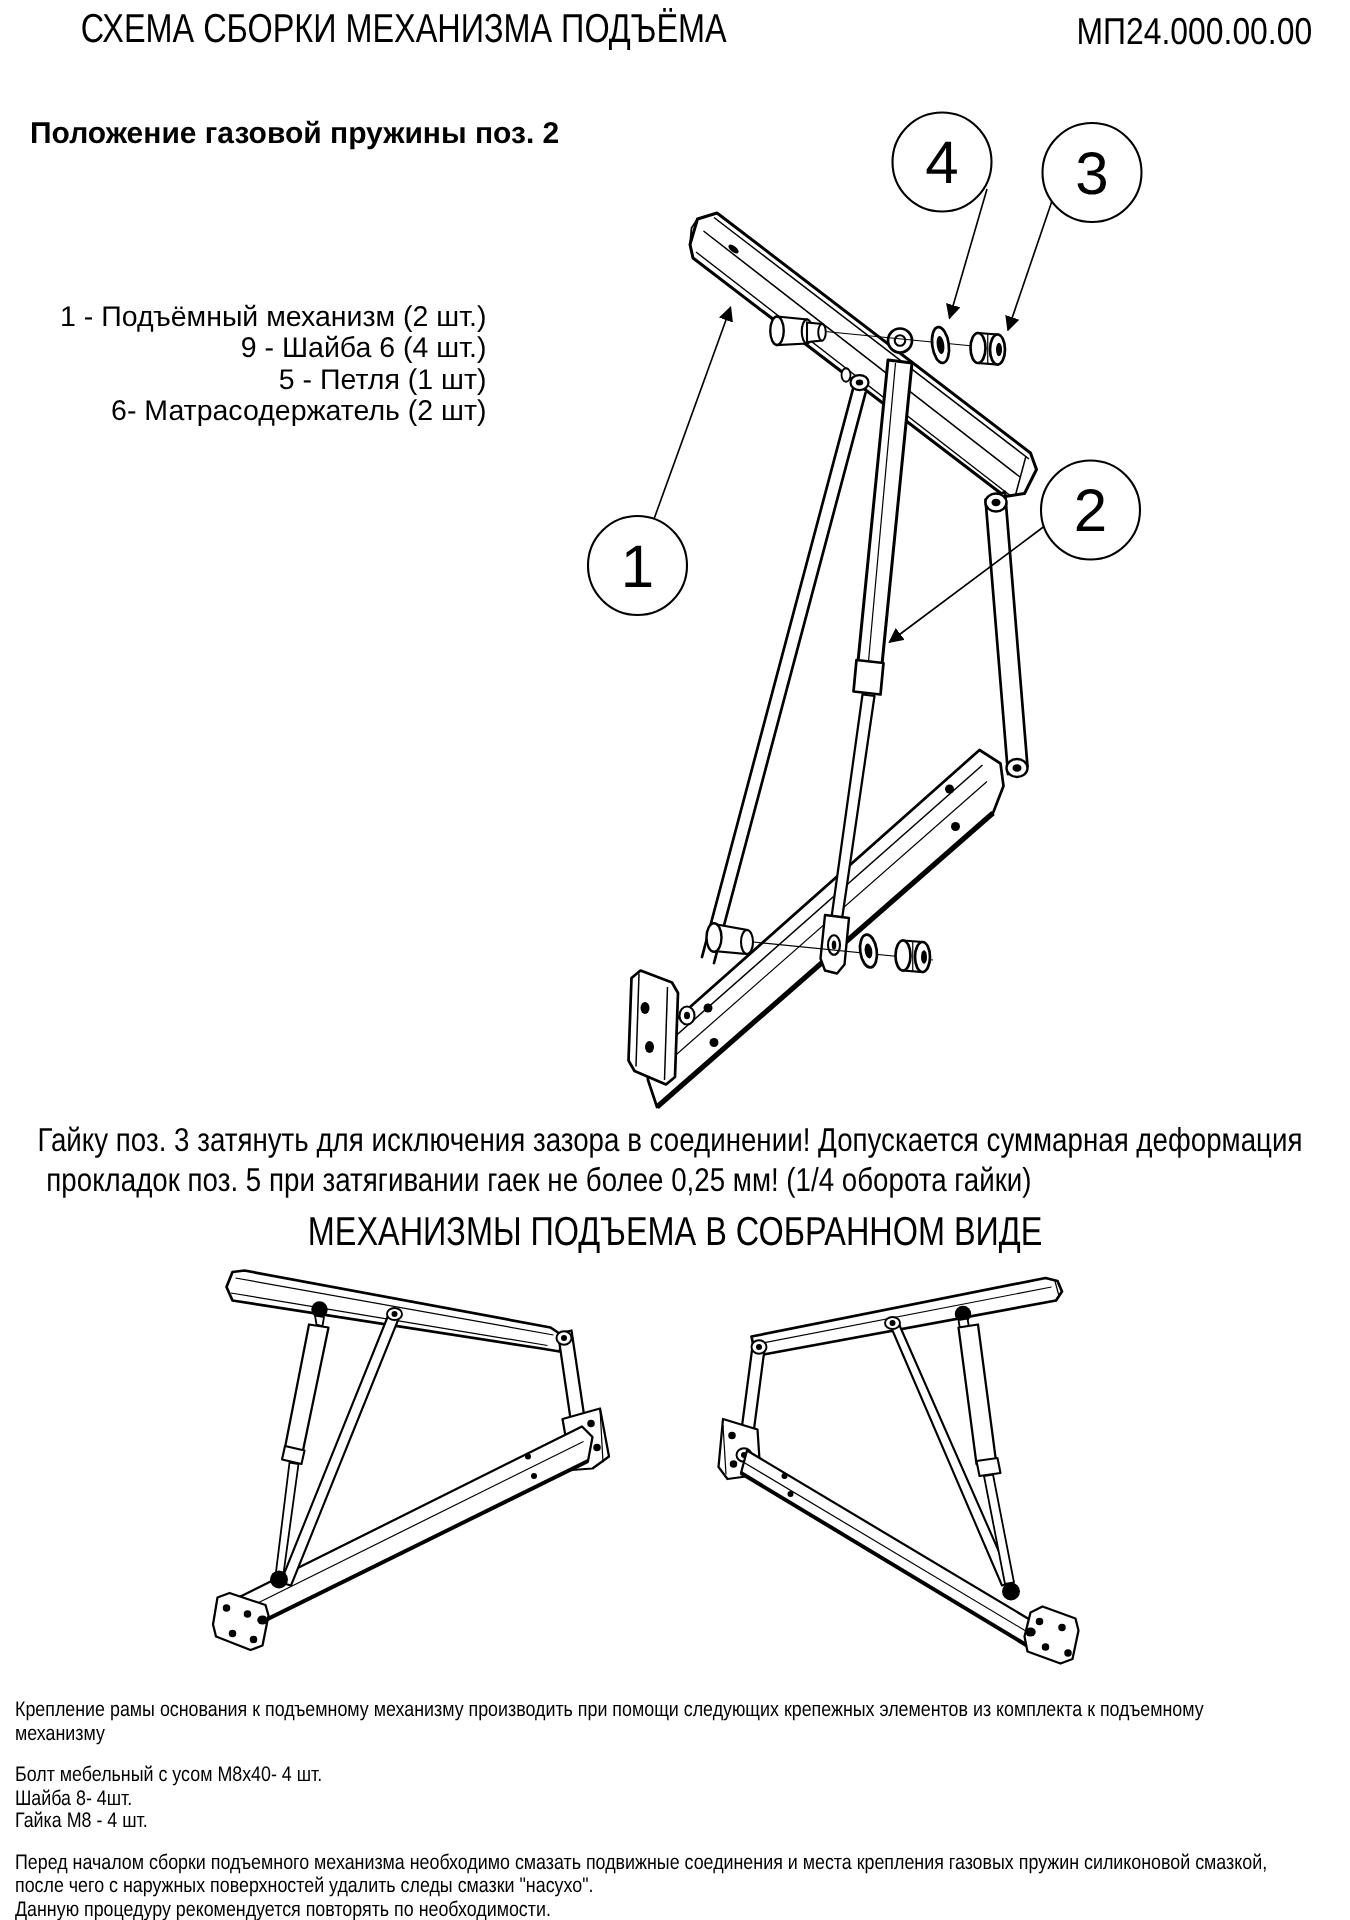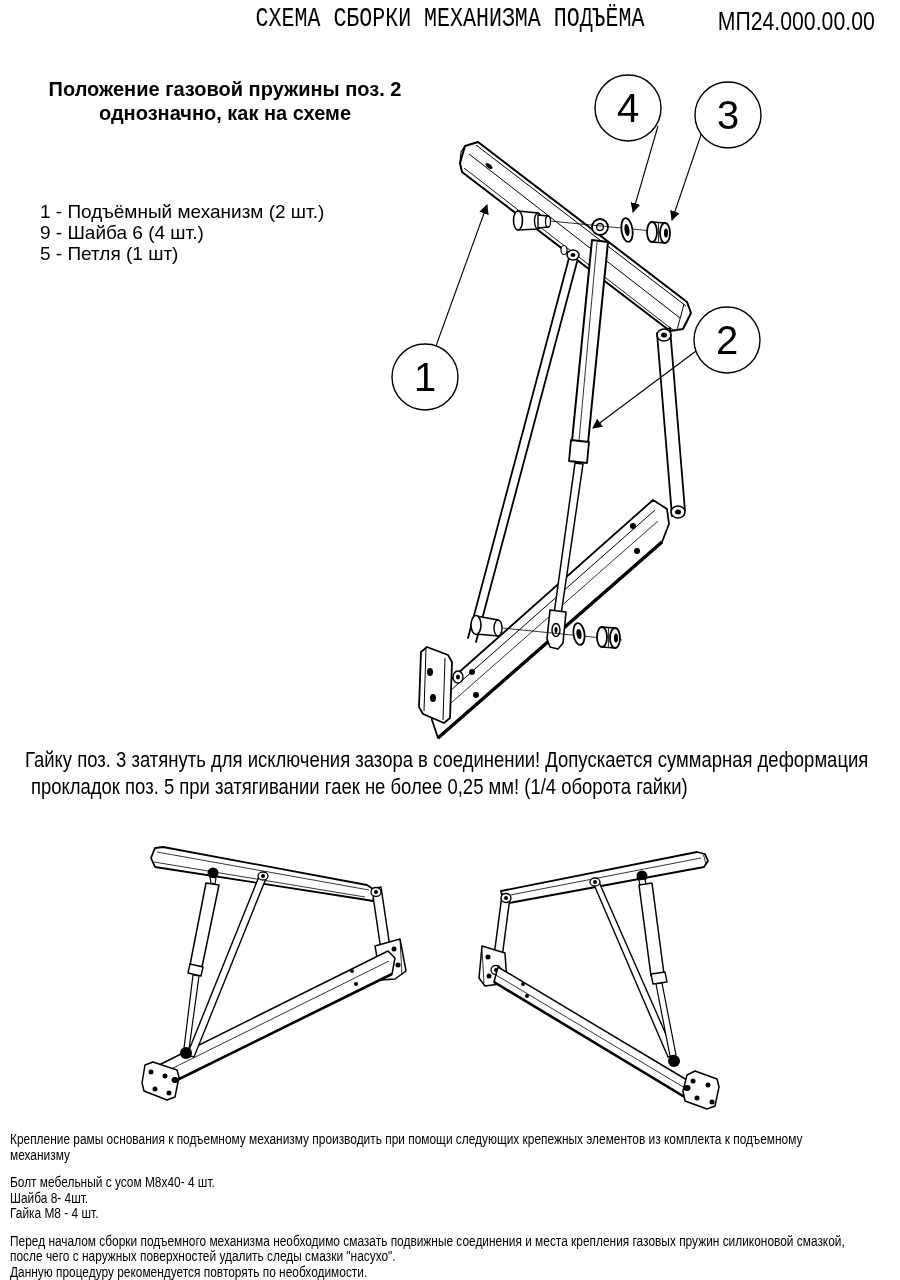--- a/index.html
+++ b/index.html
@@ -8,27 +8,27 @@
     font-family:"Liberation Sans", sans-serif;overflow:hidden;
   }
   .abs{position:absolute;}
   .nowrap{white-space:nowrap;}
   .o-left{transform-origin:left top;}
   .o-center{transform-origin:center top;}
   .o-right{transform-origin:right top;}
   .cx80{transform:scaleX(0.80);}
   .cx84{transform:scaleX(0.84);}
   .cx85{transform:scaleX(0.85);}
-  .title-wrap{top:4px;left:0;width:900px;text-align:center;font-family:Liberation Mono, monospace;}
+  .title-wrap{top:4px;left:0;width:900px;}
   .title-inner{display:inline-block;font-size:27px;}
   .doc-num{top:7px;right:25px;font-size:25px;}
-  .bold-note{top:77px;left:20px;width:410px;text-align:center;font-size:20px;font-weight:bold;}
+  .bold-note{top:77px;left:20px;width:410px;font-size:20px;font-weight:bold;}
   .bold-note div{line-height:24px;}
   .parts{top:201px;left:40px;font-size:19px;}
-  .parts div{line-height:21px;white-space:nowrap;}
+  .parts div{line-height:21px;white-space:nowrap;text-align:right;}
   .warning{top:746px;left:25px;font-size:22px;}
   .warning div{line-height:27px;white-space:nowrap;}
   .warning .ind{padding-left:7px;}
   .sec-title-wrap{top:806px;left:0;width:900px;text-align:center;}
   .sec-title-inner{display:inline-block;font-size:27px;}
   .footer{top:1132px;left:10px;font-size:14px;}
   .footer div{line-height:15.5px;white-space:nowrap;}
   .footer .gap{height:12px;}
   svg{position:absolute;display:block;}
   svg *{vector-effect:none;}
@@ -39,27 +39,27 @@
 
 <div class="page">
 
   <div class="abs title-wrap">
     <span class="title-inner cx80 o-center">СХЕМА СБОРКИ МЕХАНИЗМА ПОДЪЁМА</span>
   </div>
   <div class="abs doc-num cx85 o-right nowrap">МП24.000.00.00</div>
 
   <div class="abs bold-note">
     <div>Положение газовой пружины поз. 2</div>
-    <div>однозначно, как на схеме</div>
   </div>
 
   <div class="abs parts">
     <div>1 - Подъёмный механизм (2 шт.)</div>
     <div>9 - Шайба 6 (4 шт.)</div>
     <div>5 - Петля (1 шт)</div>
+    <div>6- Матрасодержатель (2 шт)</div>
   </div>
 
   <svg style="left:390px;top:50px;" width="500" height="695" viewBox="0 0 500 695">
     <defs>
       <marker id="arw" viewBox="0 0 10 10" refX="9" refY="5" markerWidth="9" markerHeight="9" orient="auto">
         <path d="M0,0 L10,5 L0,10 Z" fill="#000"></path>
       </marker>
     </defs>
 
     <g stroke="#000" fill="none" stroke-linejoin="round">
@@ -185,20 +185,23 @@
       <circle cx="238" cy="58" r="33" fill="#fff" stroke="#000" stroke-width="1.4"></circle>
       <text class="callout-num" x="238" y="72" text-anchor="middle">4</text>
     </g>
   </svg>
 
   <div class="abs warning cx84 o-left">
     <div>Гайку поз. 3 затянуть для исключения зазора в соединении! Допускается суммарная деформация</div>
     <div class="ind">прокладок поз. 5 при затягивании гаек не более 0,25 мм! (1/4 оборота гайки)</div>
   </div>
 
+  <div class="abs sec-title-wrap">
+    <span class="sec-title-inner cx80 o-center">МЕХАНИЗМЫ ПОДЪЕМА В СОБРАННОМ ВИДЕ</span>
+  </div>
 
   <svg style="left:95px;top:843px;" width="350" height="285" viewBox="0 0 350 285">
     <g stroke="#000" fill="none" stroke-linejoin="round">
       <g>
         <path d="M56,15 L60,5 L68,4 L272,42 L281,48 L278,58 L266,56 L60,24 Z" fill="#fff" stroke-width="1.8"></path>
         <path d="M62,9 L274,47" stroke-width="0.8"></path>
         <path d="M59,19 L270,54" stroke-width="0.8"></path>
       </g>
       <g>
         <path d="M277,46 L286,44 L297,118 L288,121 Z" fill="#fff" stroke-width="1.5"></path>

